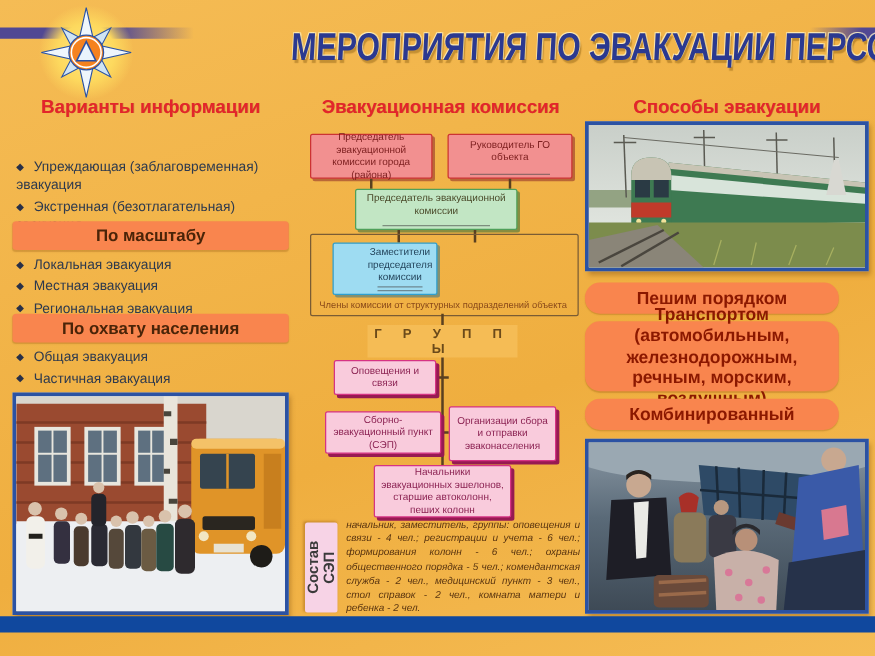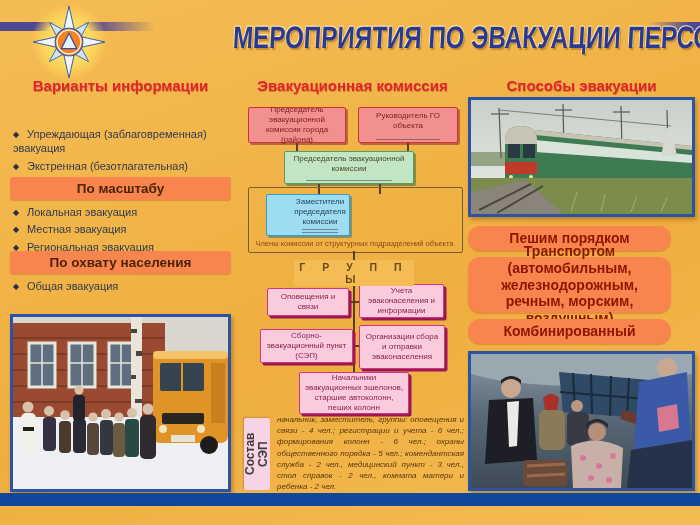--- a/index.html
+++ b/index.html
@@ -116,20 +116,21 @@
   <div class="sec-bar" style="top:177px;">По масштабу</div>
   <div class="bullets" style="top:205px;">
     <div class="bullet-item"><span class="diam">◆</span><span>Локальная эвакуация</span></div>
     <div class="bullet-item"><span class="diam">◆</span><span>Местная эвакуация</span></div>
     <div class="bullet-item"><span class="diam">◆</span><span>Региональная эвакуация</span></div>
   </div>
 
   <div class="sec-bar" style="top:251px;">По охвату населения</div>
   <div class="bullets" style="top:279px;">
     <div class="bullet-item"><span class="diam">◆</span><span>Общая эвакуация</span></div>
+    <div class="bullet-item"><span class="diam">◆</span><span>Частичная эвакуация</span></div>
   </div>
 
   <div class="photo" style="left:10px;top:314px;width:215px;height:172px;">
     <svg width="215" height="172" viewBox="0 0 215 172" preserveAspectRatio="none">
       <rect width="215" height="172" fill="#D9D6CE"></rect>
       <rect x="0" y="6" width="152" height="96" fill="#9A4A30"></rect>
       <rect x="0" y="20" width="152" height="2" fill="#7E3A24"></rect>
       <rect x="0" y="36" width="152" height="2" fill="#7E3A24"></rect>
       <rect x="0" y="52" width="152" height="2" fill="#7E3A24"></rect>
       <rect x="0" y="68" width="152" height="2" fill="#7E3A24"></rect>
@@ -220,23 +221,20 @@
 
   <div class="vline" style="left:353px;top:251px;height:121px;"></div>
   <div class="groups-label" style="left:294px;top:260px;width:120px;">Г Р У П П Ы</div>
 
   <div class="hline" style="left:349px;top:301px;width:10px;"></div>
   <div class="hline" style="left:353px;top:345px;width:6px;"></div>
 
   <div class="obox groupbox" style="left:267px;top:288px;width:82px;height:28px;">
     <span>Оповещения и связи</span>
   </div>
-  <div class="obox groupbox" style="left:359px;top:284px;width:85px;height:34px;">
-    <span>Учета эваконаселения и информации</span>
-  </div>
   <div class="obox groupbox" style="left:260px;top:329px;width:93px;height:34px;">
     <span>Сборно-эвакуационный пункт (СЭП)</span>
   </div>
   <div class="obox groupbox" style="left:299px;top:372px;width:110px;height:42px;">
     <span>Начальники эвакуационных эшелонов, старшие автоколонн, пеших колонн</span>
   </div>
   <div class="obox groupbox" style="left:359px;top:325px;width:86px;height:44px;">
     <span>Организации сбора и отправки эваконаселения</span>
   </div>
 

